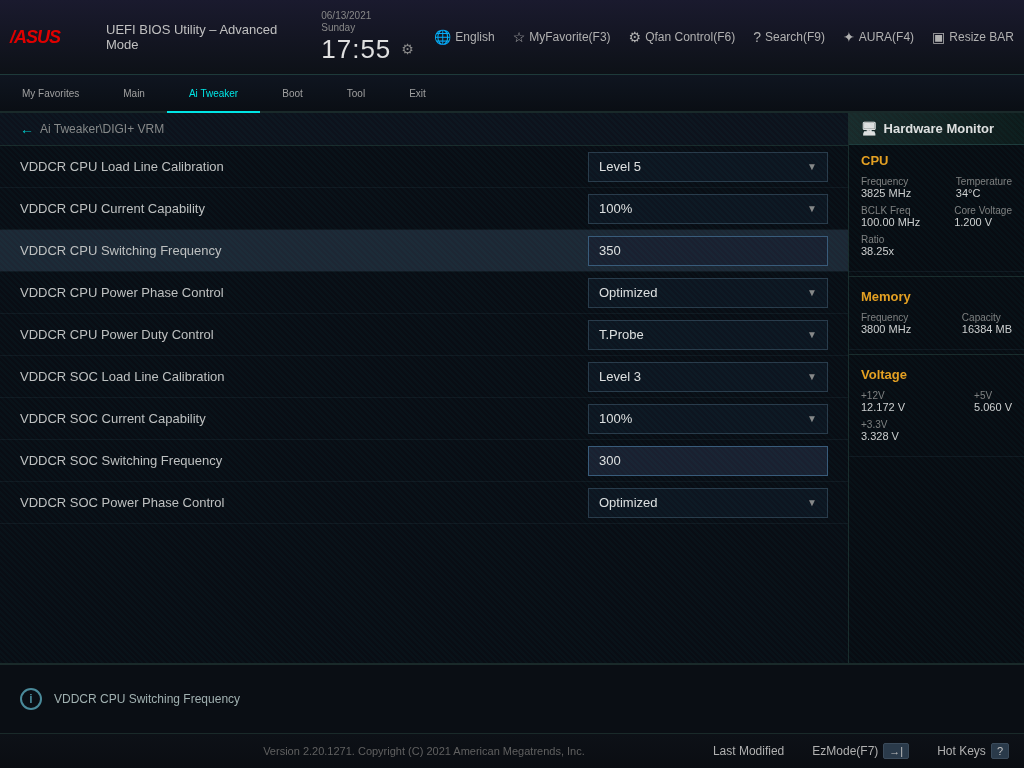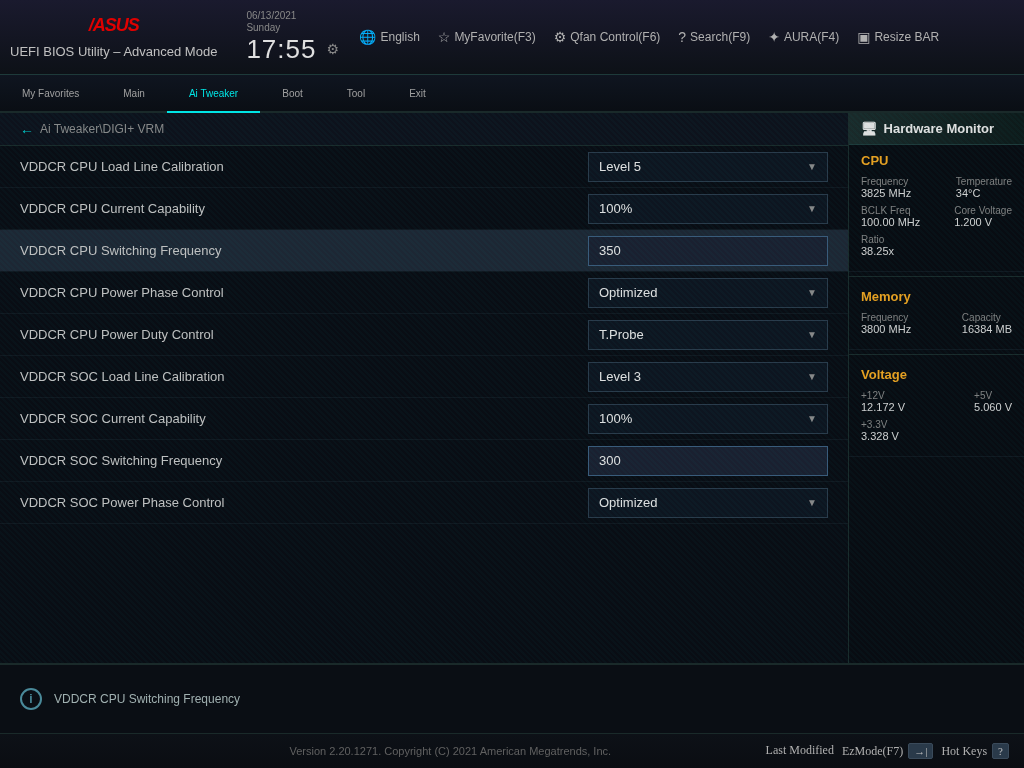--- a/index.html
+++ b/index.html
@@ -38,37 +38,37 @@
       height: 75px;
       display: flex;
       align-items: center;
       padding: 0 10px;
       border-bottom: 1px solid #1e3a3a;
     }
 
     #logo-area {
       display: flex;
       align-items: center;
-      gap: 8px;
+      gap: 16px;
       min-width: 200px;
-      flex-direction: column;
     }
 
     #asus-logo {
       color: #e00000;
       font-size: 18px;
       font-weight: 900;
       font-style: italic;
       letter-spacing: -1px;
     }
 
     #bios-title {
       color: #c0c0c0;
       font-size: 13px;
       font-weight: 400;
+      margin-left: 30px;
     }
 
     #datetime-area {
       display: flex;
       flex-direction: column;
       align-items: flex-start;
       margin-left: 29px;
     }
 
     #date-text {
@@ -325,23 +325,22 @@
 
     #footer-version {
       font-size: 11px;
       color: #606060;
       flex: 1;
       text-align: center;
     }
 
     #footer-right {
       display: flex;
-      align-items: flex-start;
-      gap: 8px;
-      font-family: Liberation Serif, serif;
+      align-items: center;
+      gap: 28px;
     }
 
     .footer-btn {
       display: flex;
       align-items: center;
       gap: 5px;
       font-size: 12px;
       color: #b0b0b0;
       cursor: pointer;
     }

